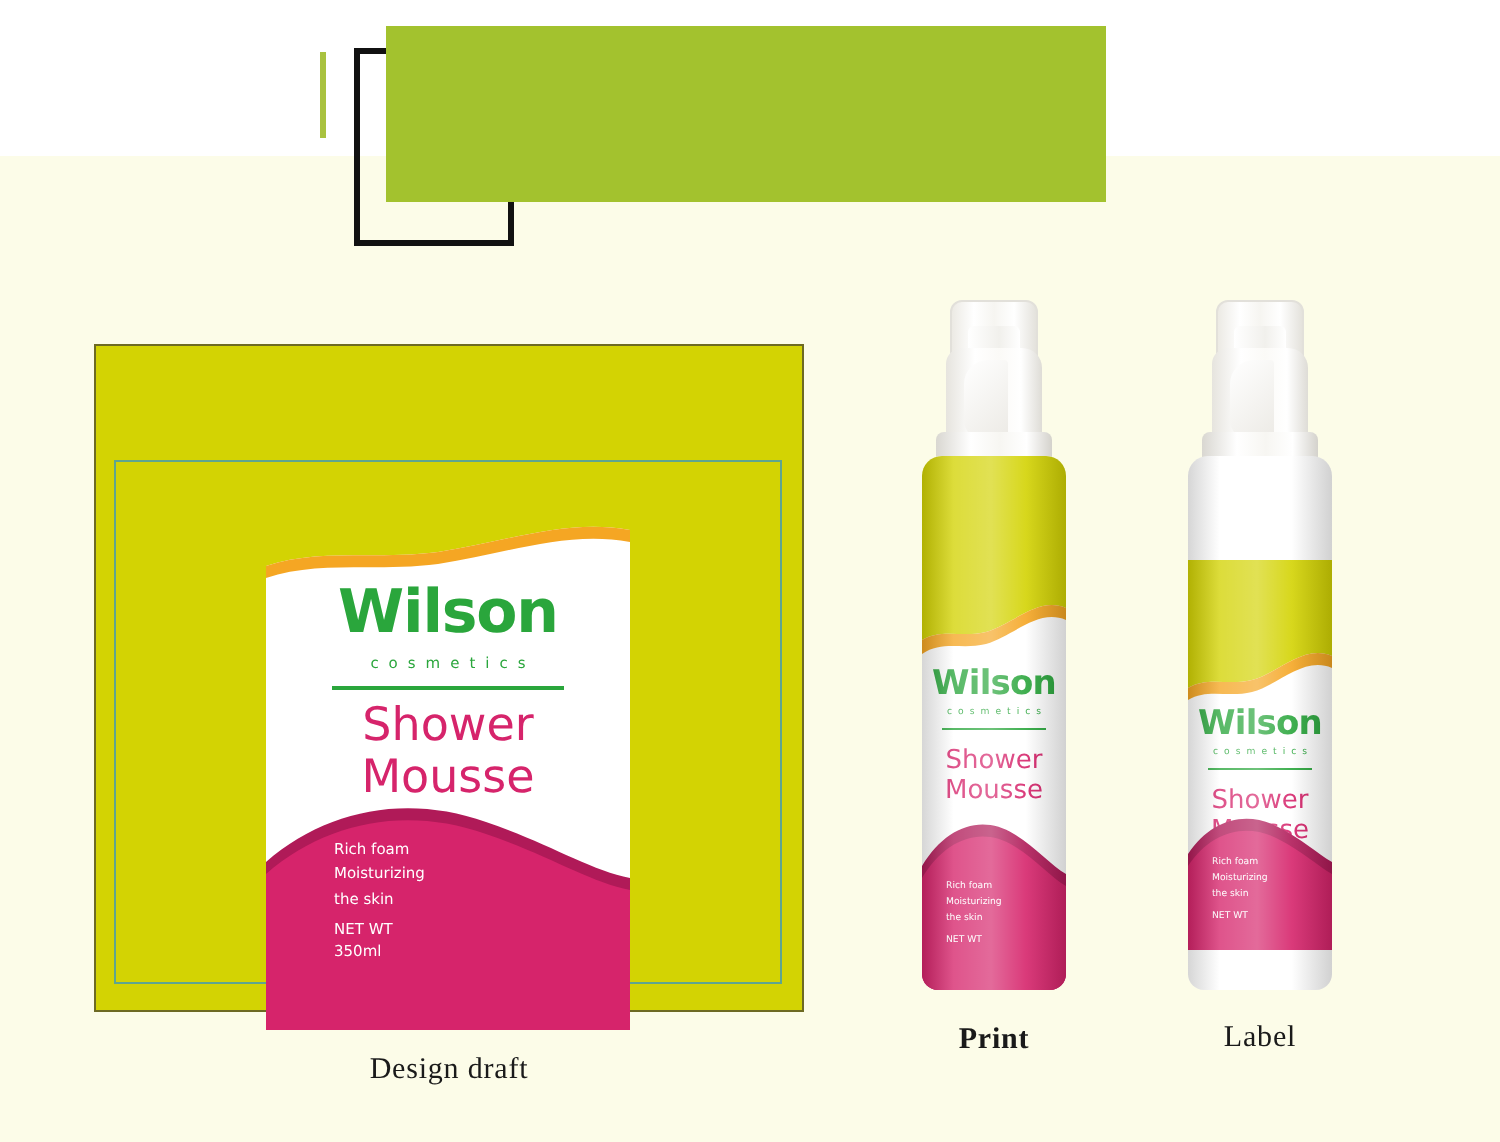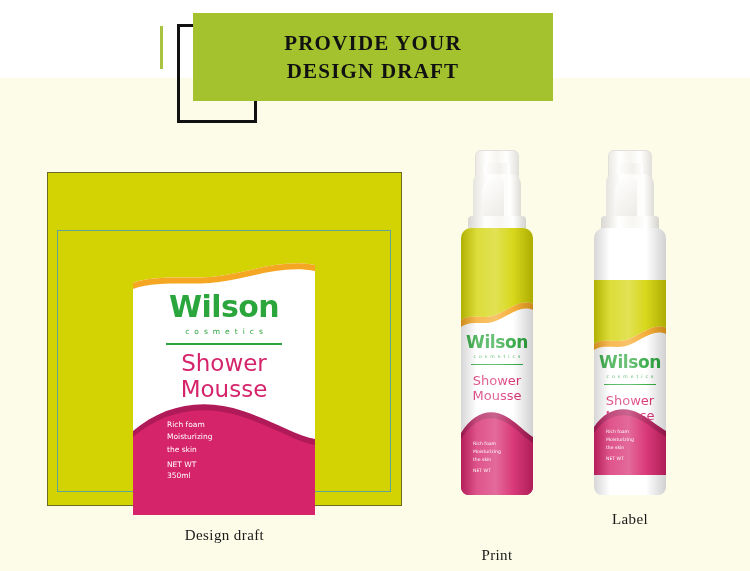--- a/index.html
+++ b/index.html
@@ -279,40 +279,36 @@
   
   .caption {
     position: absolute;
     font-family: "Liberation Serif", serif;
     font-size: 15px;
     color: #1a1a1a;
     text-align: center;
     letter-spacing: 0.4px;
   }
   .cap-draft { left: 47px; top: 527px; width: 355px; }
-  .cap-print { left: 447px; top: 547px; width: 100px; }
+  .cap-print { left: 447px; top: 512px; width: 100px; font-weight: bold; }
   .cap-label { left: 580px; top: 511px; width: 100px; }
 </style>
 </head>
 <body>
 
 <div class="page">
 
   <div class="top-white"></div>
 
   <div class="accent-bar"></div>
 
   <div class="outline-frame"></div>
 
   <div class="green-band"></div>
 
-  <div class="header-title">
-    <div>PROVIDE YOUR</div>
-    <div>DESIGN DRAFT</div>
-  </div>
 
   <div class="draft-box"></div>
   <div class="draft-guide"></div>
 
   <div class="flat-label">
     <svg class="wave-top" viewBox="0 0 182 34" preserveAspectRatio="none">
       <path d="M0,0 L182,0 L182,10 C150,4 120,16 86,21 C56,25 26,19 0,28 Z" fill="#d3d303"></path>
       <path d="M0,28 C26,19 56,25 86,21 C120,16 150,4 182,10 L182,16 C150,10 120,22 86,27 C56,31 26,25 0,34 Z" fill="#f5a623"></path>
     </svg>
 

